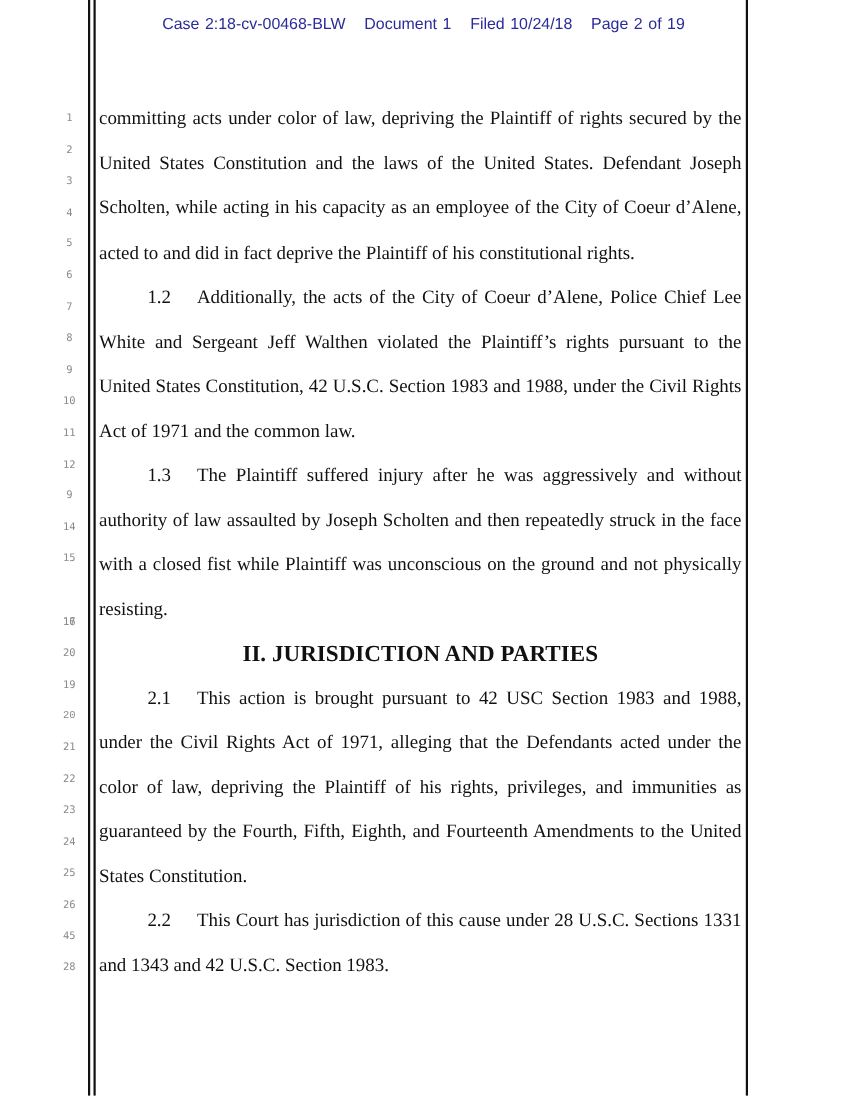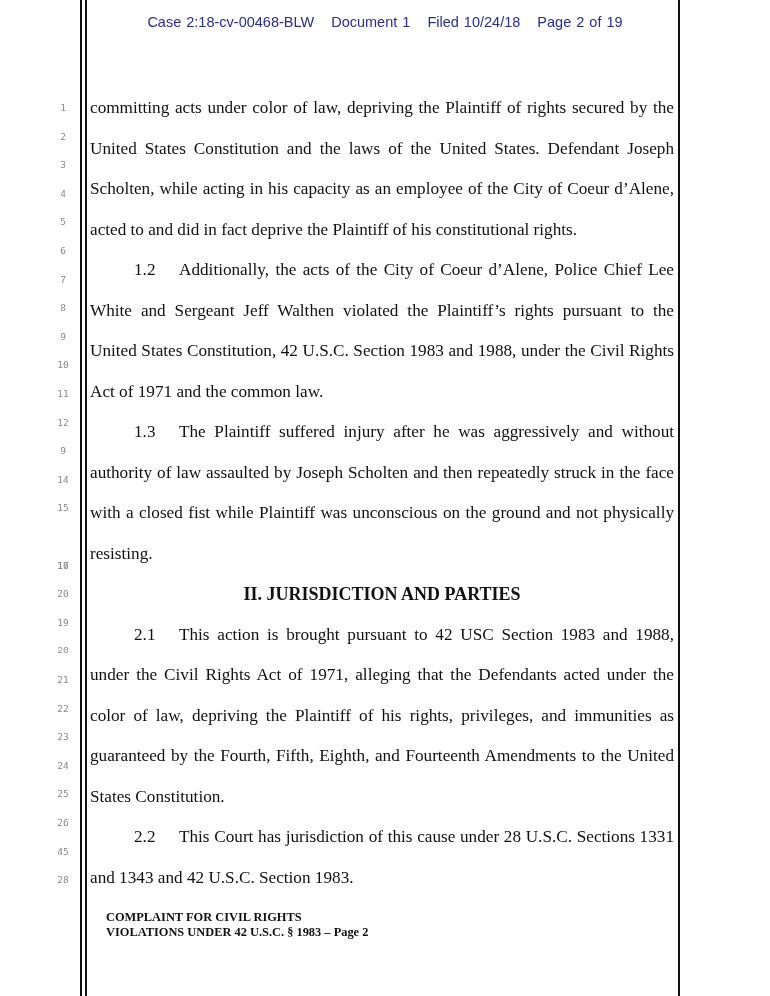--- a/index.html
+++ b/index.html
@@ -22,21 +22,21 @@
   }
   .body {
     position: absolute; left: 90px; width: 584px; top: 88px;
     font-family: "Liberation Serif", serif; font-size: 17.2px; color: #111;
     line-height: 40.5px;
   }
   .para { margin: 0; text-align: justify; }
   .para.indent { text-indent: 44px; }
   .num { display: inline-block; width: 45px; text-indent: 0; }
   .heading {
-    margin: 0; text-align: center; font-weight: bold; font-size: 18px;
+    margin: 0; text-align: center; font-weight: bold; font-size: 21px;
   }
   .footer {
     position: absolute; left: 106px; top: 910px;
     font-family: "Liberation Serif", serif; font-weight: bold; font-size: 12.4px; color: #111;
     line-height: 15px;
   }
 </style>
 </head>
 <body>
 
@@ -85,17 +85,13 @@
 
   <div class="body">
     <p class="para">committing acts under color of law, depriving the Plaintiff of rights secured by the United States Constitution and the laws of the United States. Defendant Joseph Scholten, while acting in his capacity as an employee of the City of Coeur d’Alene, acted to and did in fact deprive the Plaintiff of his constitutional rights.</p>
     <p class="para indent"><span class="num">1.2</span><span>Additionally, the acts of the City of Coeur d’Alene, Police Chief Lee White and Sergeant Jeff Walthen violated the Plaintiff’s rights pursuant to the United States Constitution, 42 U.S.C. Section 1983 and 1988, under the Civil Rights Act of 1971 and the common law.</span></p>
     <p class="para indent"><span class="num">1.3</span><span>The Plaintiff suffered injury after he was aggressively and without authority of law assaulted by Joseph Scholten and then repeatedly struck in the face with a closed fist while Plaintiff was unconscious on the ground and not physically resisting.</span></p>
     <p class="heading">II. JURISDICTION AND PARTIES</p>
     <p class="para indent"><span class="num">2.1</span><span>This action is brought pursuant to 42 USC Section 1983 and 1988, under the Civil Rights Act of 1971, alleging that the Defendants acted under the color of law, depriving the Plaintiff of his rights, privileges, and immunities as guaranteed by the Fourth, Fifth, Eighth, and Fourteenth Amendments to the United States Constitution.</span></p>
     <p class="para indent"><span class="num">2.2</span><span>This Court has jurisdiction of this cause under 28 U.S.C. Sections 1331 and 1343 and 42 U.S.C. Section 1983.</span></p>
   </div>
 
-  <div class="footer">
-    <div>COMPLAINT FOR CIVIL RIGHTS</div>
-    <div>VIOLATIONS UNDER 42 U.S.C. § 1983 – Page 2</div>
-  </div>
 </div>
 
 </body></html>

